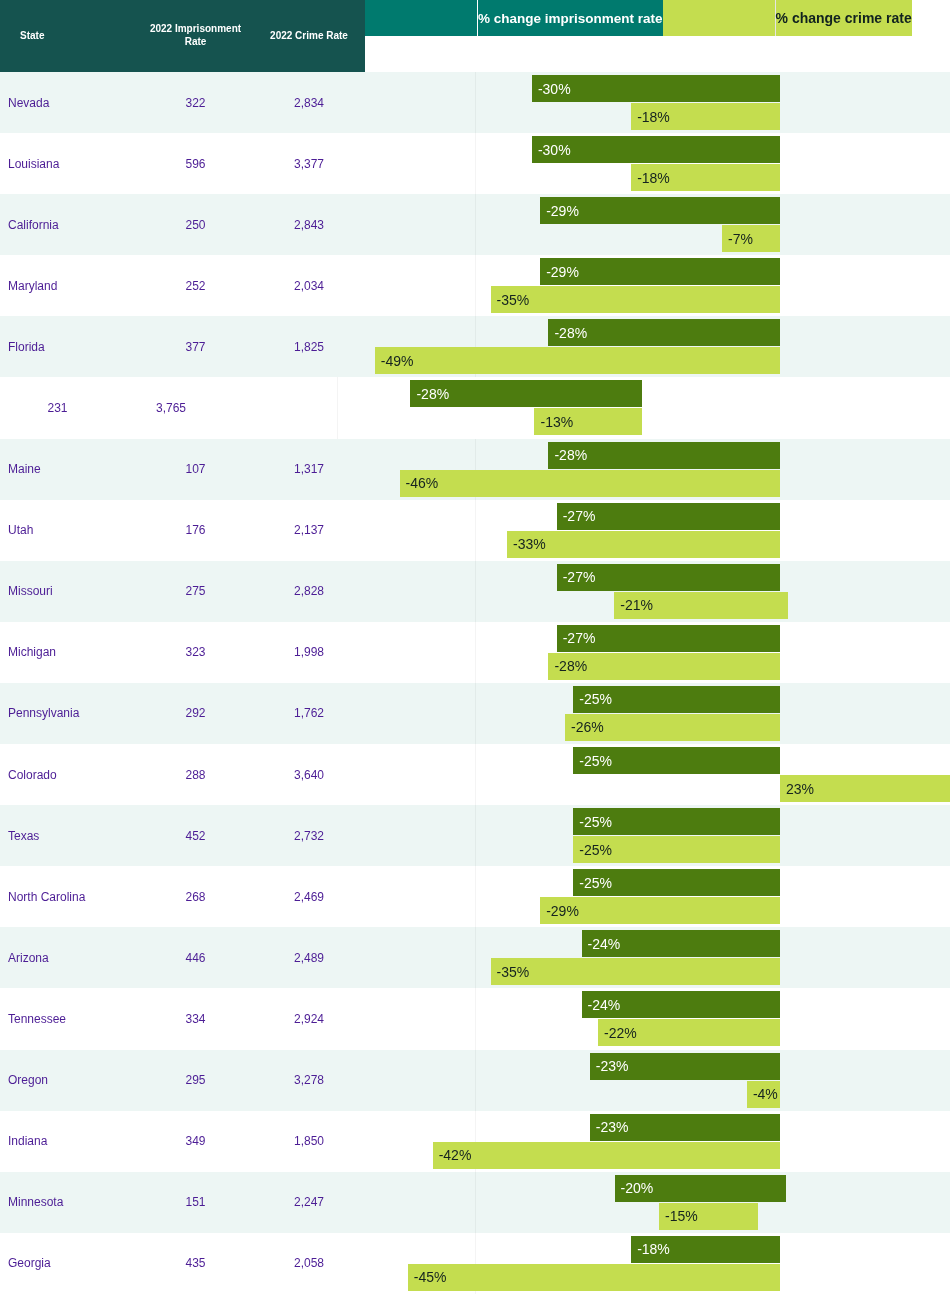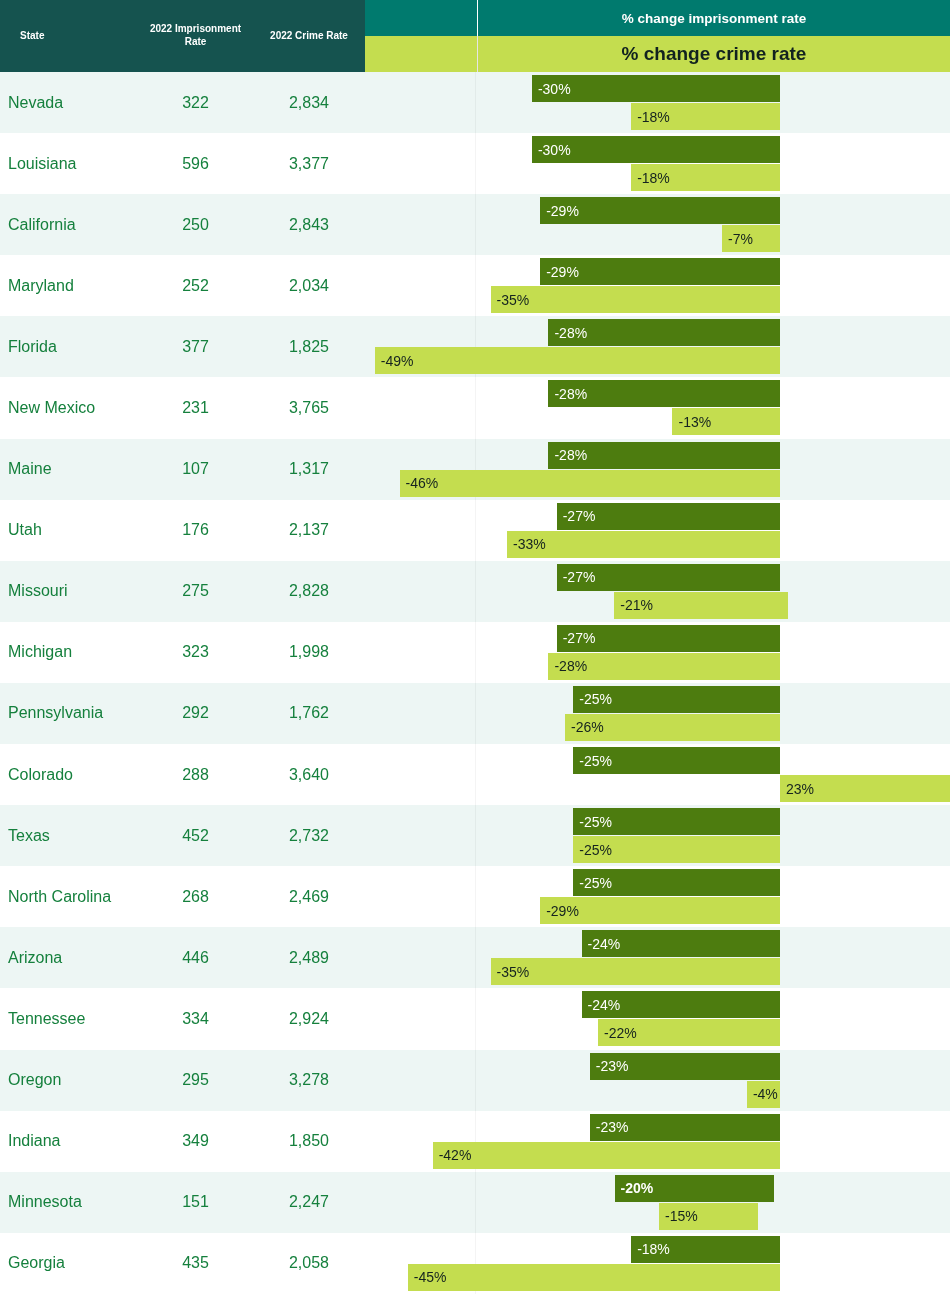--- a/index.html
+++ b/index.html
@@ -46,21 +46,21 @@
   }
   .th-crime {
     width: 112px;
     justify-content: center;
     text-align: center;
   }
   .th-right {
     width: 585px;
     height: 60px;
     display: flex;
-    flex-direction: column;
+    flex-direction: row;
   }
   .th-band {
     display: flex;
     height: 36px;
   }
   .band-pad-teal { width: 112px; background: #007A6E; }
   .band-pad-lime { width: 112px; background: #C4DD4F; }
   .band-main-teal {
     flex: 1;
     background: #007A6E;
@@ -69,21 +69,21 @@
     font-size: 13.5px;
     display: flex;
     align-items: center;
     justify-content: center;
   }
   .band-main-lime {
     flex: 1;
     background: #C4DD4F;
     color: #11221f;
     font-weight: bold;
-    font-size: 19px;
+    font-size: 14px;
     display: flex;
     align-items: center;
     justify-content: center;
   }
   .band-sep {
     width: 1px;
     background: rgba(255,255,255,0.22);
     height: 36px;
   }
   .band-sep-dark {
@@ -98,22 +98,22 @@
     width: 950px;
     height: 61.1px;
     position: relative;
   }
   .row.alt { background: #EDF6F4; }
   .row.plain { background: #ffffff; }
 
   .cell {
     display: flex;
     align-items: center;
-    font-size: 16px;
-    color: #15803d;
+    font-size: 12px;
+    color: #4c1d95;
     height: 100%;
   }
   .c-state {
     width: 138px;
     padding-left: 8px;
     justify-content: flex-start;
   }
   .c-imp {
     width: 115px;
     justify-content: center;
@@ -246,21 +246,20 @@
           <div class="col-divider"></div>
           <div class="bar bar-imp" style="left: 183.44px; width: 231.56px;">
             <span class="bar-label">-28%</span>
           </div>
           <div class="bar bar-crime" style="left: 9.77px; width: 405.23px;">
             <span class="bar-label">-49%</span>
           </div>
         </div>
       </div>
       <div class="row plain">
-        <div class="cell c-state">New Mexico</div>
         <div class="cell c-imp">231</div>
         <div class="cell c-crime">3,765</div>
         <div class="c-chart">
           <div class="col-divider"></div>
           <div class="bar bar-imp" style="left: 183.44px; width: 231.56px;">
             <span class="bar-label">-28%</span>
           </div>
           <div class="bar bar-crime" style="left: 307.49px; width: 107.51px;">
             <span class="bar-label">-13%</span>
           </div>
@@ -433,21 +432,21 @@
             <span class="bar-label">-42%</span>
           </div>
         </div>
       </div>
       <div class="row alt">
         <div class="cell c-state">Minnesota</div>
         <div class="cell c-imp">151</div>
         <div class="cell c-crime">2,247</div>
         <div class="c-chart">
           <div class="col-divider"></div>
-          <div class="bar bar-imp" style="left: 249.6px; width: 159px; font-weight: bold;">
+          <div class="bar bar-imp" style="left: 249.6px; width: 171px;">
             <span class="bar-label">-20%</span>
           </div>
           <div class="bar bar-crime" style="left: 294px; width: 99px;">
             <span class="bar-label">-15%</span>
           </div>
         </div>
       </div>
       <div class="row plain">
         <div class="cell c-state">Georgia</div>
         <div class="cell c-imp">435</div>

